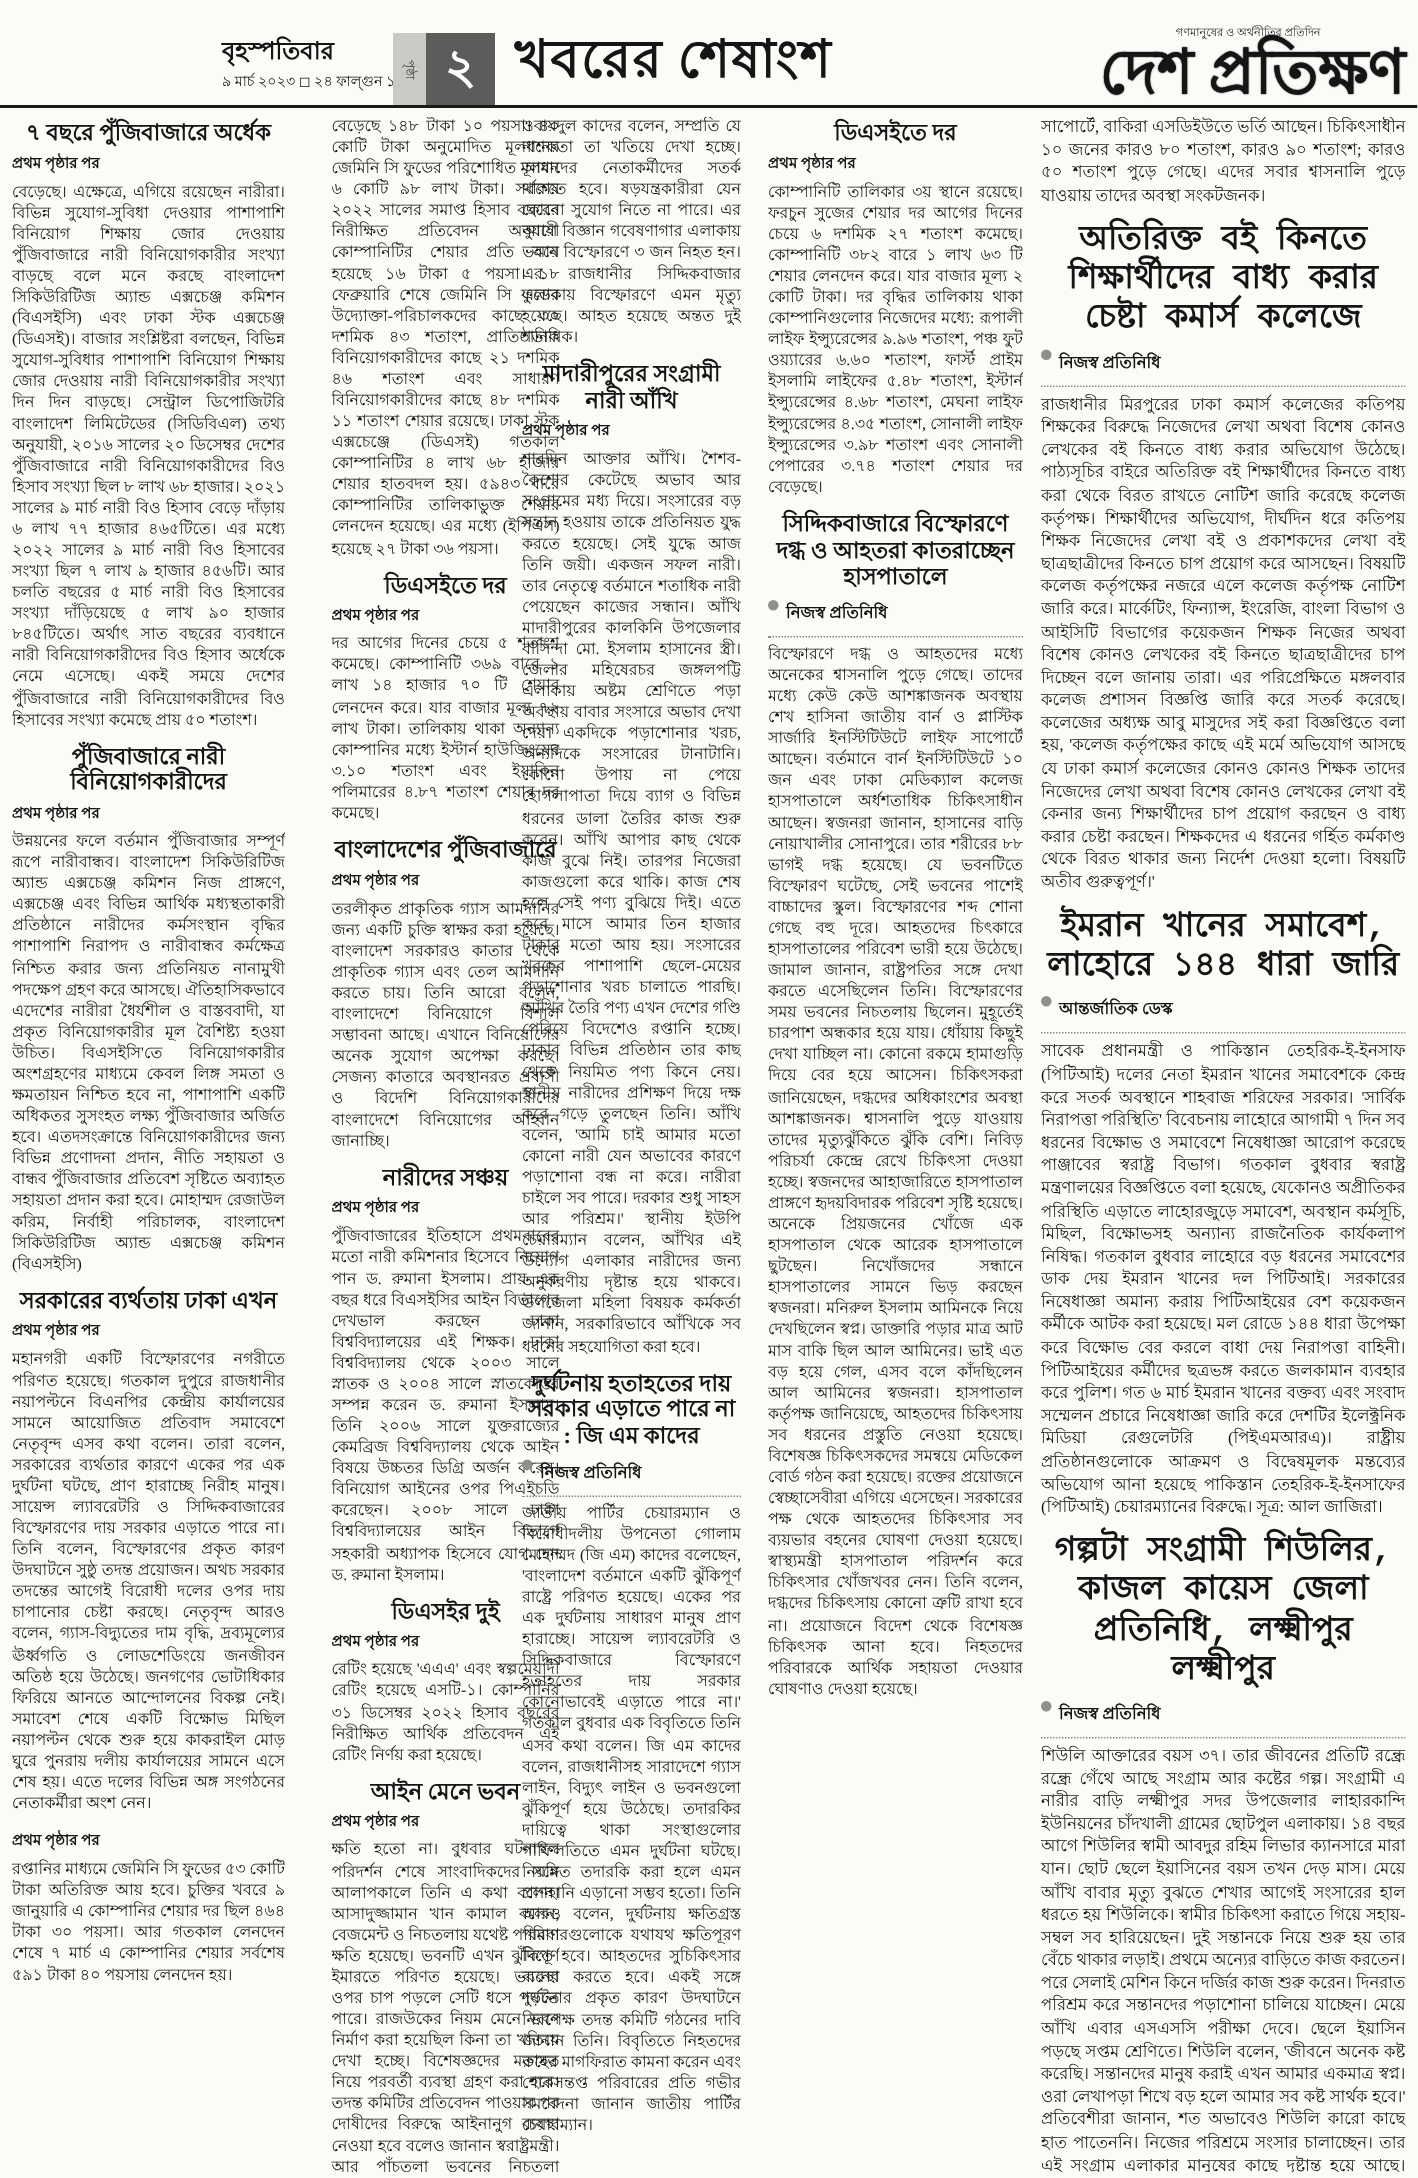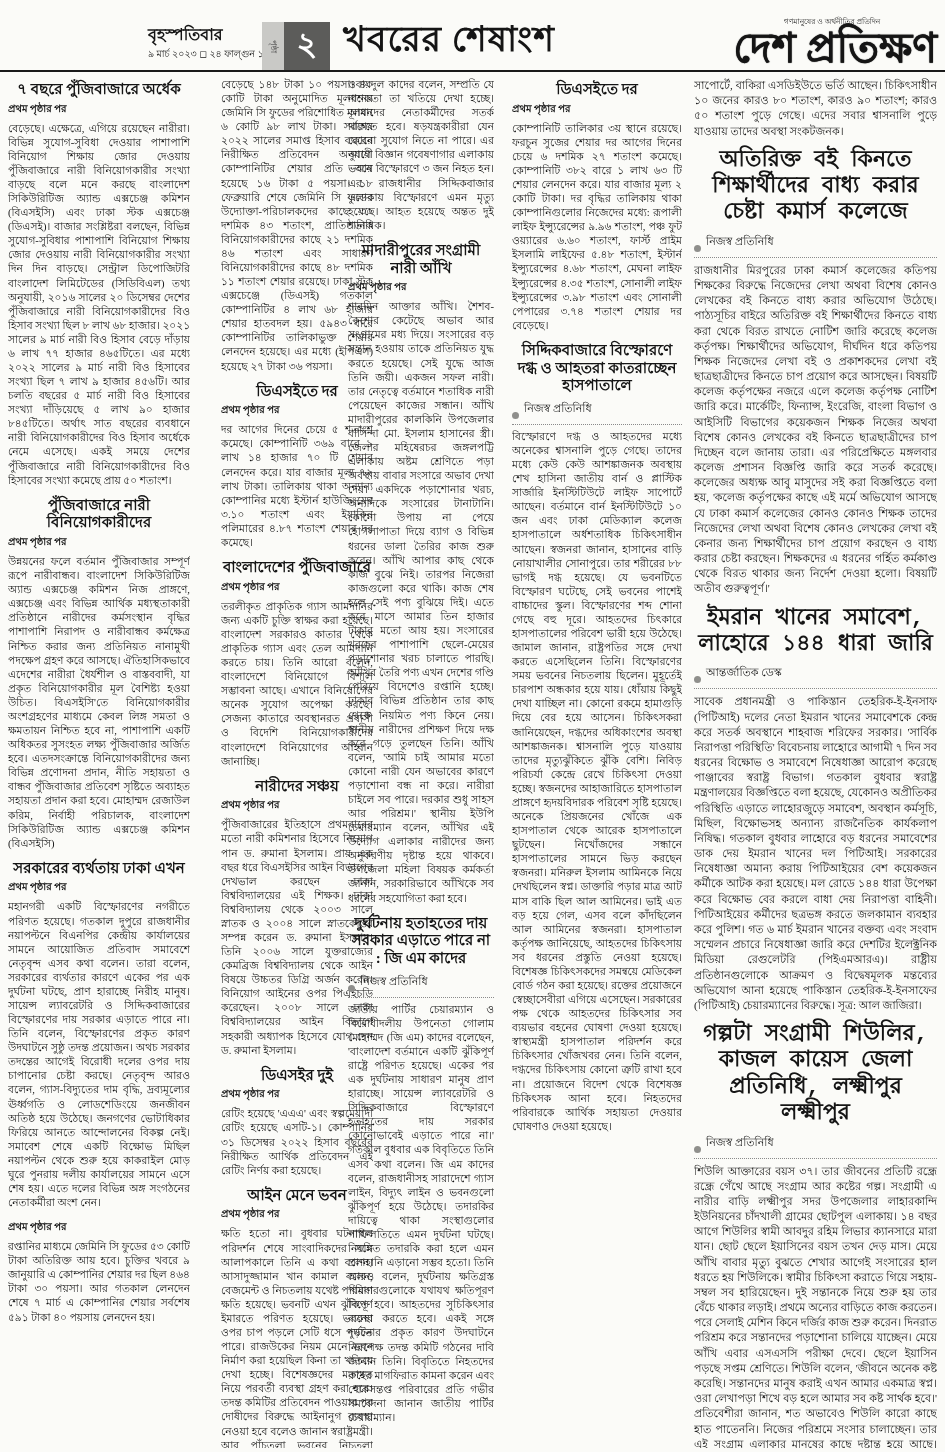--- a/index.html
+++ b/index.html
@@ -24,21 +24,21 @@
   .col{position:absolute;top:78px;height:1370px;overflow:hidden;}
   .col-1{left:8px;width:182px;}
   .col-2{left:198px;width:152px;margin-left:23px;}
   .col-3{left:348px;width:146px;}
   .col-4{left:512px;width:170px;}
   .col-5{left:694px;width:243px;}
   .article{margin-bottom:9px;}
   .headline{font-weight:bold;text-align:center;font-size:15px;line-height:1.18;margin:3px 0 2px;}
   .col-5 .headline{font-size:22px;line-height:1.2;margin:5px 0 3px;font-family:Liberation Mono, monospace;}
   .kicker{font-weight:bold;text-align:left;font-size:10px;margin:0 0 4px;}
-  .byline{display:flex;align-items:flex-end;gap:5px;font-weight:normal;font-size:11px;
+  .byline{display:flex;align-items:flex-start;gap:5px;font-weight:bold;font-size:11px;
           border-bottom:1px dotted #8a8a8a;padding:3px 0 5px;margin:2px 0 5px;}
   .bullet{width:7px;height:7px;border-radius:50%;background:#8f8f8c;flex:0 0 auto;}
   .bodytext{font-size:10.6px;line-height:1.33;text-align:justify;word-break:break-word;}
   .col-5 .bodytext{font-size:11px;line-height:1.38;}
 </style>
 </head>
 <body>
 
 <div class="page">
 

